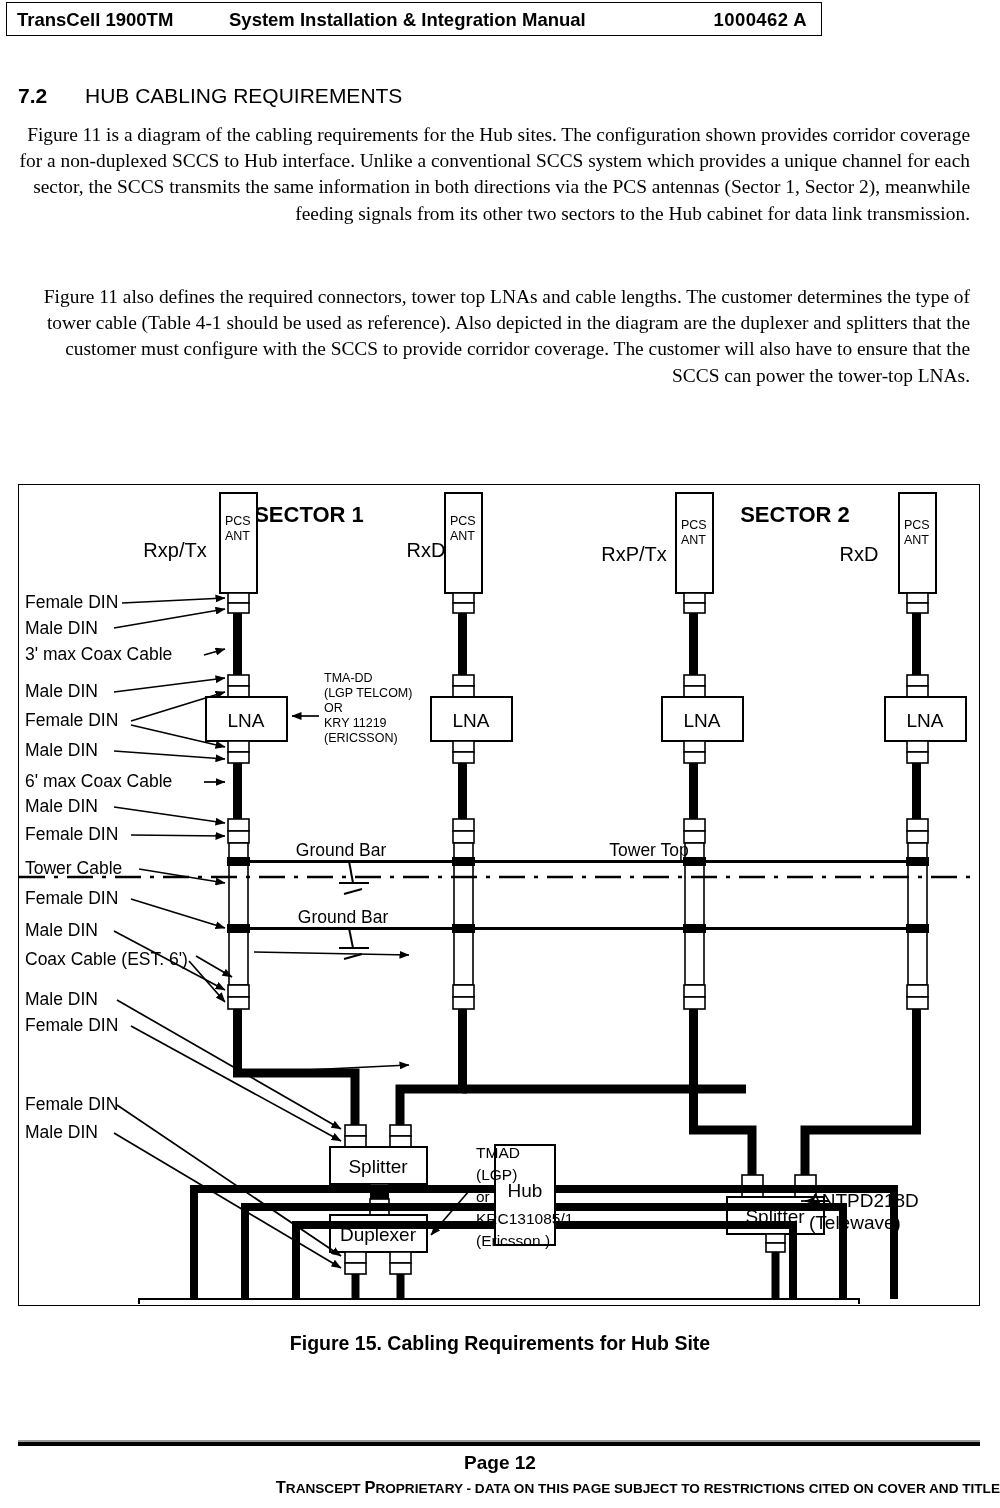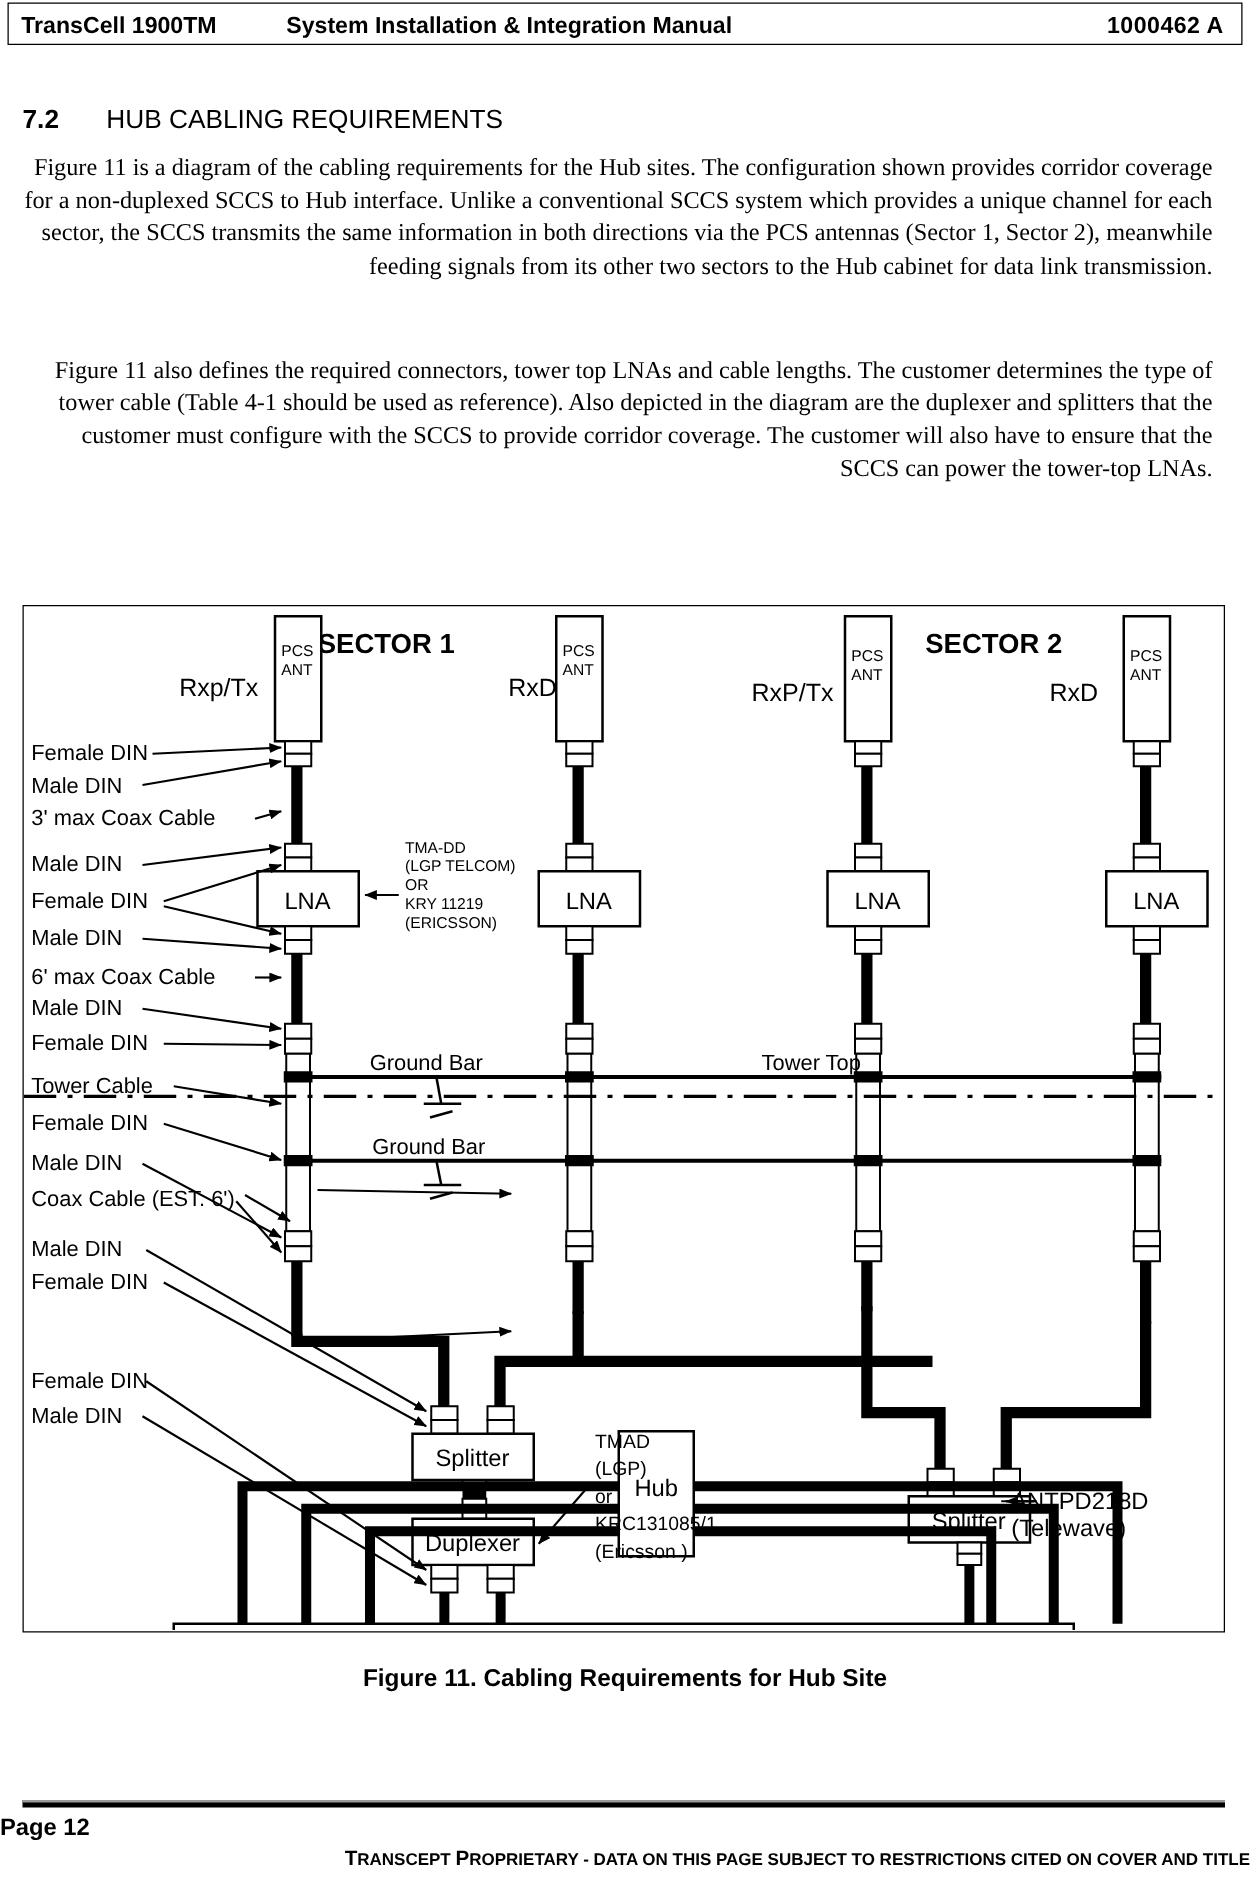--- a/index.html
+++ b/index.html
@@ -7,21 +7,21 @@
   body{
     width:1000px;height:1508px;
     background:#ffffff;
     font-family:"Liberation Serif", serif;
     color:#000;
     position:relative;
     overflow:hidden;
   }
   
   .page-header{
-    position:absolute;left:6px;top:2px;width:988px;height:34px;
+    position:absolute;left:6px;top:2px;width:816px;height:34px;
     border:1.5px solid #000;
     box-sizing:border-box;
   }
   .page-header .hdr-inner{
     position:relative;width:100%;height:100%;
     font-family:"Liberation Sans", sans-serif;
     font-weight:bold;font-size:18.5px;
   }
   .hdr-left{position:absolute;left:10px;top:6px;}
   .hdr-center{position:absolute;left:222px;top:6px;}
@@ -62,21 +62,21 @@
     font-weight:bold;font-size:19.5px;
   }
 
   
   .footer-rule{
     position:absolute;left:18px;top:1440px;width:962px;height:4px;
     background:#000;
     border-top:2px solid #9b9b9b;
   }
   .footer-page{
-    position:absolute;left:0;top:1452px;width:1000px;text-align:left;
+    position:absolute;left:0;top:1452px;width:1000px;text-align:center;
     font-family:"Liberation Sans", sans-serif;font-weight:bold;font-size:19px;
   }
   .footer-note{
     position:absolute;left:0;top:1478px;width:1000px;text-align:right;
     font-family:"Liberation Sans", sans-serif;font-weight:bold;font-size:13.6px;
   }
   .footer-note .sc{font-size:16.5px;}
 
   
   .t-lab{font-family:"Liberation Sans", sans-serif;font-size:17.5px;fill:#000;}
@@ -414,19 +414,19 @@
     <line x1="782" y1="716" x2="810" y2="716" stroke="#000" stroke-width="1.7"></line>
     <line x1="785" y1="716" x2="808" y2="716" stroke="#000" stroke-width="0"></line>
     <line x1="786" y1="716" x2="808" y2="716" stroke="#000" stroke-width="1.7"></line>
     <line x1="810" y1="716" x2="806" y2="716" stroke="#000" stroke-width="1.7"></line>
     <path d="M806,716 L786,716" stroke="#000" stroke-width="1.7" marker-end="url(#ah)" fill="none" transform="translate(0,0)"></path>
   </g>
 
 </svg>
 </div>
 
-<div class="fig-caption">Figure 11. Cabling Requirements for Hub Site</div>
+<div class="fig-caption">Figure 15. Cabling Requirements for Hub Site</div>
 
 <div class="footer-rule"></div>
 <div class="footer-page">Page 12</div>
 <div class="footer-note">
   <span class="sc">T</span><span>RANSCEPT </span><span class="sc">P</span><span>ROPRIETARY - DATA ON THIS PAGE SUBJECT TO RESTRICTIONS CITED ON COVER AND TITLE</span>
 </div>
 
 </body></html>

